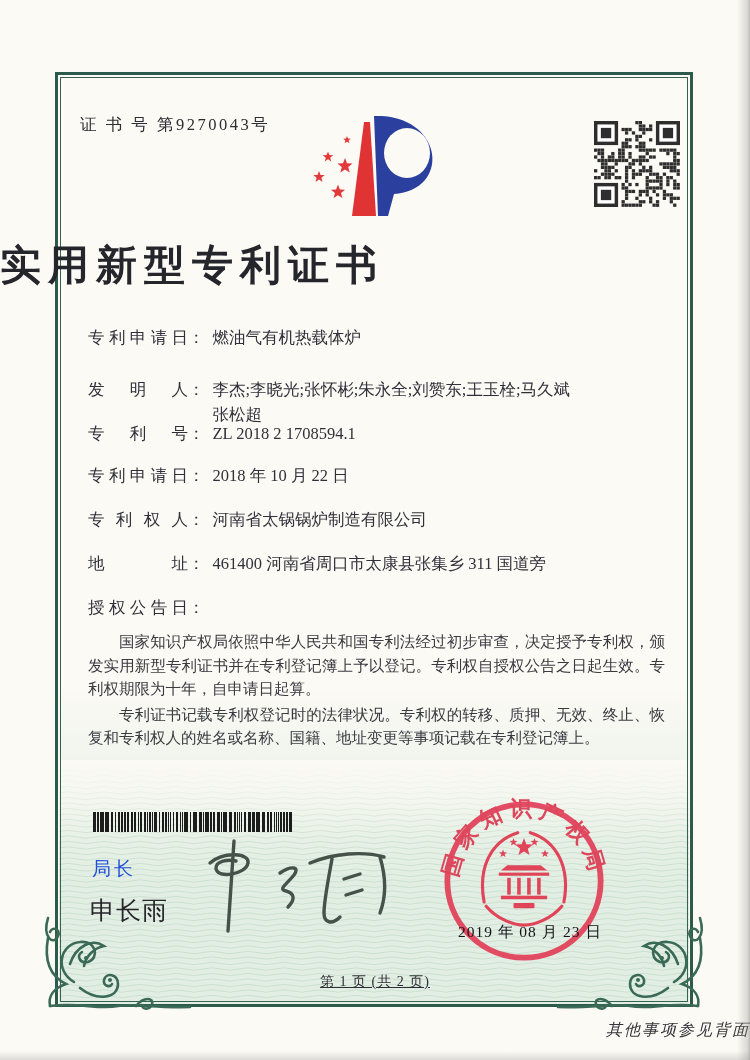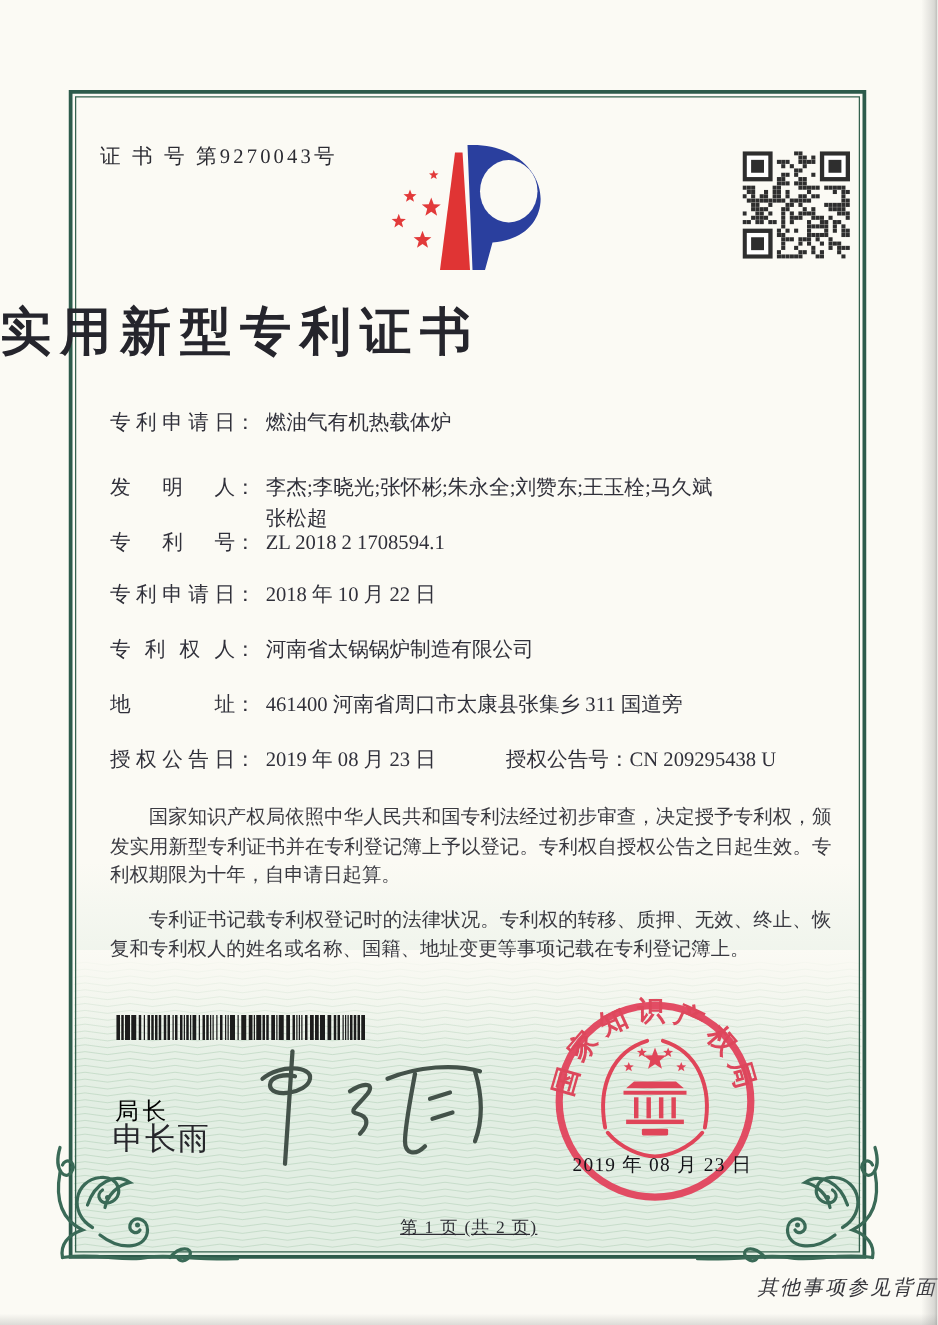--- a/index.html
+++ b/index.html
@@ -35,26 +35,26 @@
          font-size:16.5px;color:#30303a;line-height:25px;}
   .f-label{display:inline-block;width:100px;text-align:justify;text-align-last:justify;flex:0 0 100px;}
   .f-colon{flex:0 0 auto;margin-right:8px;}
   .f-val{flex:1 1 auto;}
   .f-val .second-line{display:block;}
   .f-spacer{display:inline-block;width:56px;}
 
   
   .paras{position:absolute;left:88px;top:630px;width:577px;font-size:15.5px;
          color:#3a3a41;line-height:23.5px;text-align:justify;}
-  .paras p{margin:12px 0 2px 0;text-indent:2em;}
+  .paras p{margin:0 0 2px 0;text-indent:2em;}
 
   
   .barcode{position:absolute;left:93px;top:812px;}
   .director-title{position:absolute;left:92px;top:856px;font-family:"Liberation Sans","DejaVu Sans",sans-serif;
-         font-size:19px;color:#000000;letter-spacing:3px;margin-top:20px;}
+         font-size:19px;color:#1d4ed8;letter-spacing:3px;}
   .director-name{position:absolute;left:90px;top:894px;font-family:"Liberation Sans","DejaVu Sans",sans-serif;
          font-size:25px;color:#26262b;letter-spacing:1px;}
   .signature{position:absolute;left:192px;top:833px;}
   .seal{position:absolute;left:440px;top:797px;opacity:.93;}
   .seal-date{position:absolute;left:458px;top:922px;font-size:15.5px;color:#141419;letter-spacing:1px;z-index:5;}
 
   .footer-page{position:absolute;left:0;right:0;top:973px;text-align:center;
          font-size:14px;color:#2e2e35;letter-spacing:1px;text-decoration:underline;}
   .back-note{position:absolute;left:0;right:0;top:1020px;text-align:right;
          font-size:16px;font-style:italic;color:#34343a;letter-spacing:2px;}
@@ -405,23 +405,20 @@
   <div class="f-val">河南省太锅锅炉制造有限公司</div>
 </div>
 <div class="f-row" style="top:551px">
   <span class="f-label">地 址</span>
     <span class="f-colon">：</span>
   <div class="f-val">461400 河南省周口市太康县张集乡 311 国道旁</div>
 </div>
 <div class="f-row" style="top:595px">
   <span class="f-label">授权公告日</span>
     <span class="f-colon">：</span>
-  <div class="f-val">
-    <span>2019 年 08 月 23 日</span><span class="f-spacer"></span><span>授权公告号</span><span>：</span><span>CN 209295438 U</span>
-  </div>
 </div>
 
 <div class="paras">
   <p>国家知识产权局依照中华人民共和国专利法经过初步审查，决定授予专利权，颁发实用新型专利证书并在专利登记簿上予以登记。专利权自授权公告之日起生效。专利权期限为十年，自申请日起算。</p>
   <p>专利证书记载专利权登记时的法律状况。专利权的转移、质押、无效、终止、恢复和专利权人的姓名或名称、国籍、地址变更等事项记载在专利登记簿上。</p>
 </div>
 
 <svg class="barcode" id="barcode" width="200" height="20">
     <rect x="0" y="0" width="3" height="20" fill="#1c1c1c"></rect>
     <rect x="4" y="0" width="2" height="20" fill="#1c1c1c"></rect>

